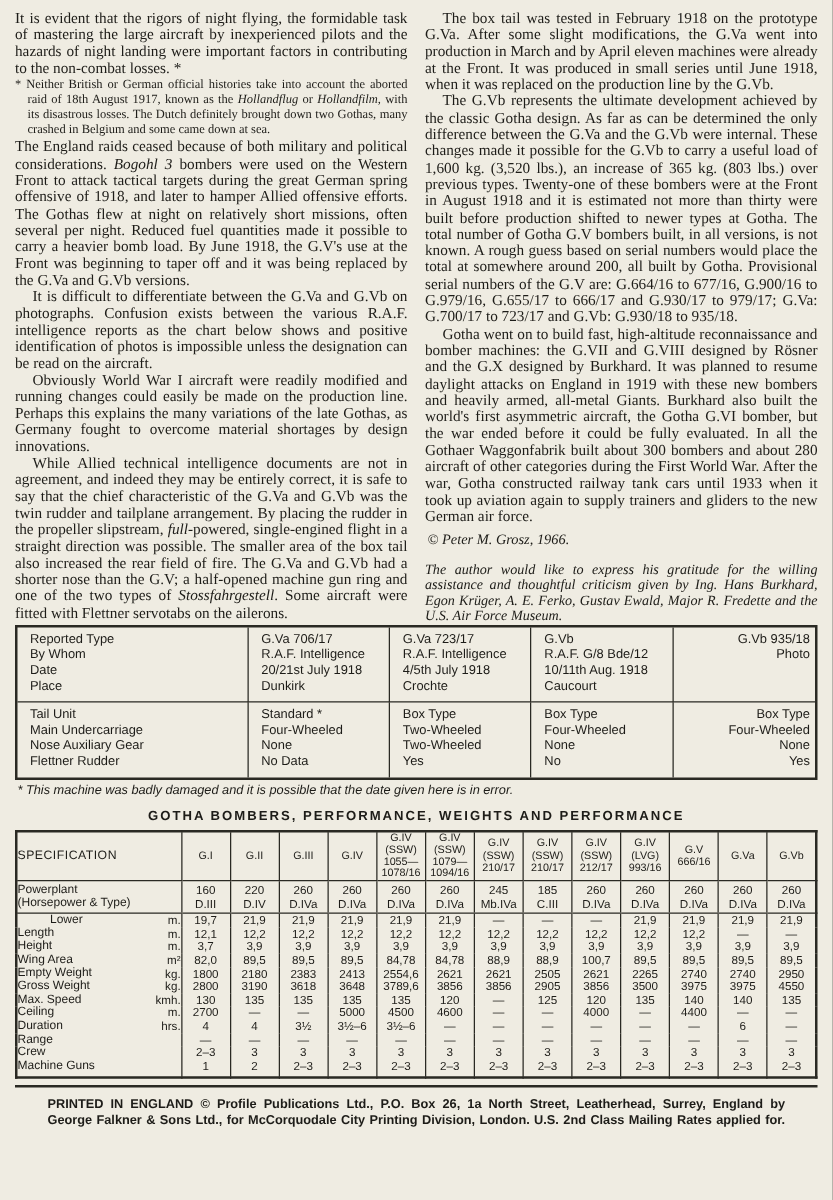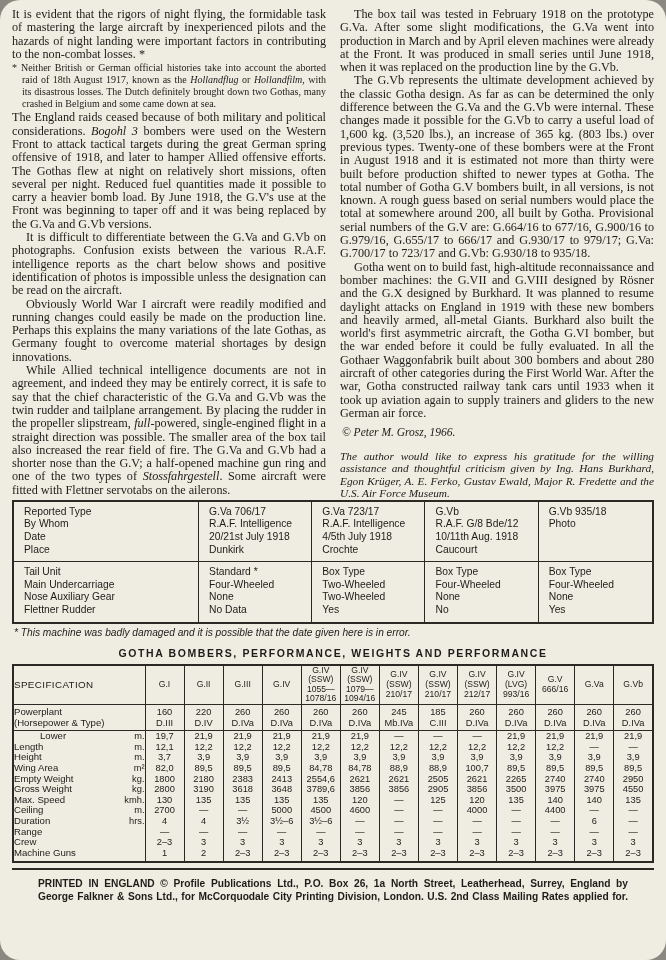--- a/index.html
+++ b/index.html
@@ -6,21 +6,20 @@
   .page{
     position:relative;
     width:666px;height:960px;
     margin:0 auto;
     background:#efece2;
     color:#1d1c18;
     overflow:hidden;
     box-sizing:border-box;
     padding:8px 12px 0 12px;
     font-family:"Liberation Serif", serif;
-    border-radius:20px;
   }
   
   .cols{display:flex;gap:14px;}
   .col{flex:1 1 0;font-size:12.2px;line-height:13.3px;text-align:justify;}
   .para{margin:0;text-indent:14px;}
   .para.first{text-indent:0;}
   .footnote-block{
     font-size:10px;line-height:11.8px;
     margin:1px 0 2px 10px;text-indent:-10px;text-align:justify;
   }
@@ -36,21 +35,21 @@
   .tbl-heading.small{font-size:10.5px;letter-spacing:1.6px;margin:9px 0 5px 0;}
   
   .t1{
     border:2px solid #2a2923;
     display:grid;
     grid-template-columns:29% 17.75% 17.75% 17.75% 17.75%;
     font-family:"Liberation Sans", sans-serif;
     font-size:10.3px;line-height:12.6px;
   }
   .t1-cell{padding:4px 4px 5px 10px;border-right:1.5px solid #2a2923;}
-  .t1-cell:nth-child(5n){border-right:none;}
+  .t1-cell:nth-child(5n){border-right:none;text-align:right;}
   .t1-cell.grp1{border-bottom:1.5px solid #2a2923;}
   .t1-line{white-space:nowrap;overflow:hidden;}
   .t1-footnote{
     font-style:italic;font-family:"Liberation Sans", sans-serif;
     font-size:10.2px;margin:3px 0 0 2px;
   }
   
   .t2{
     width:100%;border-collapse:collapse;margin-top:2px;
     font-family:"Liberation Sans", sans-serif;

